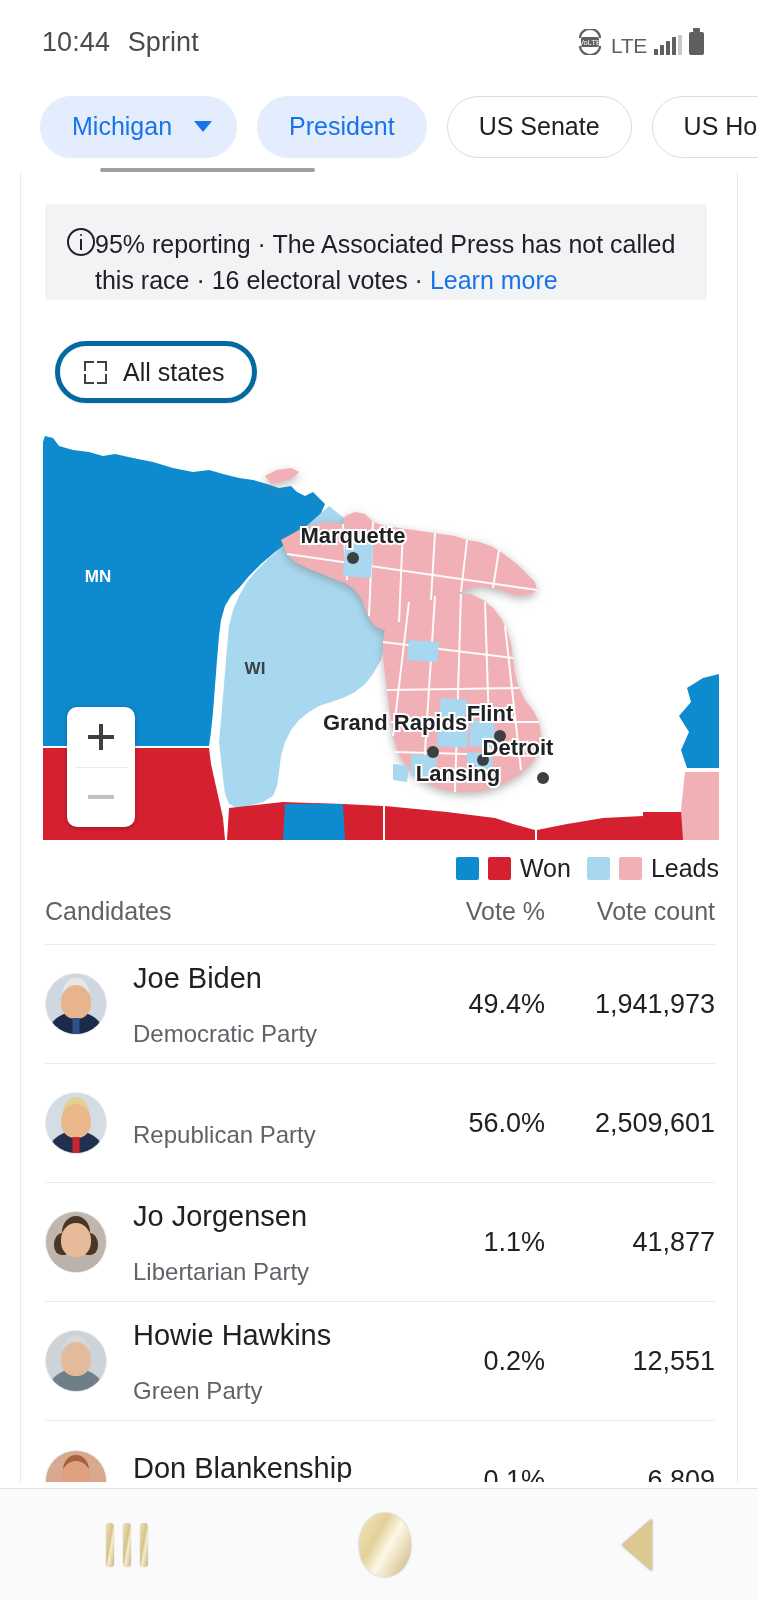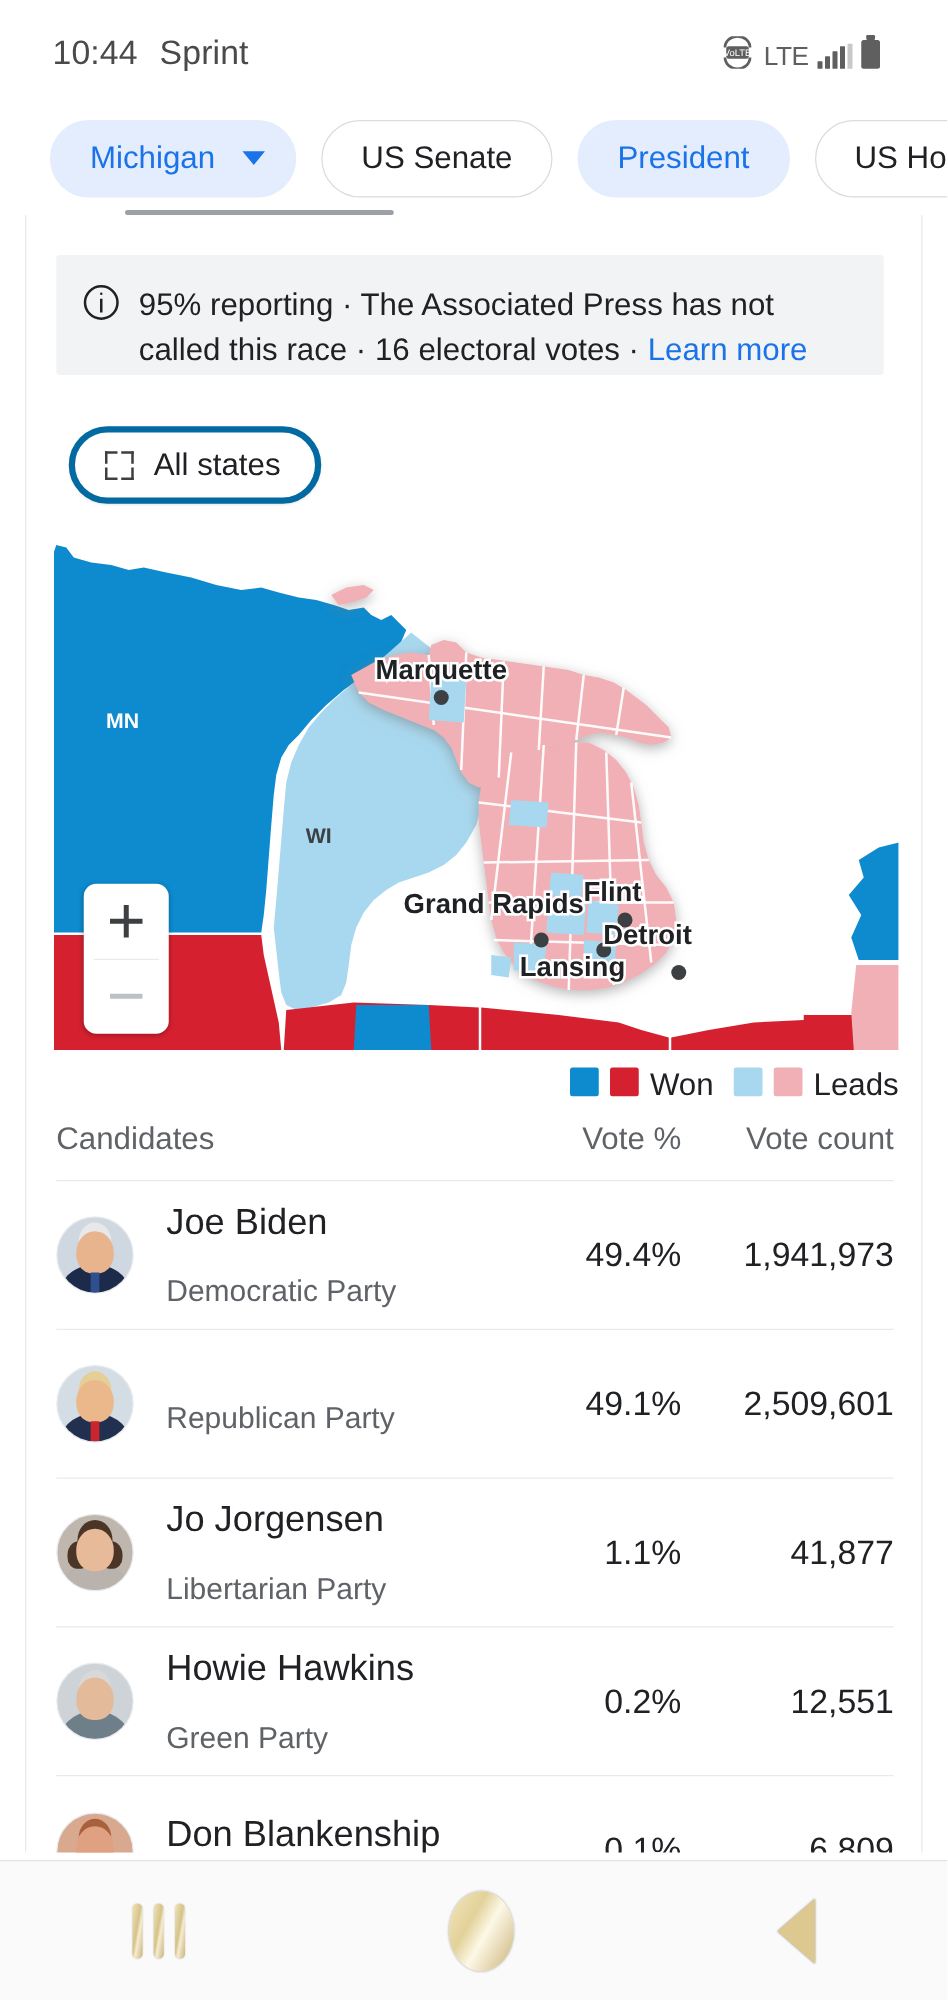--- a/index.html
+++ b/index.html
@@ -55,21 +55,21 @@
 
   
   .content{
     position:absolute; top:172px; left:20px; width:718px; height:1310px;
     background:#fff; border-left:1px solid #e8eaed; border-right:1px solid #e8eaed;
     overflow:hidden;
   }
   .infobox{
     position:absolute; top:32px; left:24px; width:662px; height:96px;
     background:#f1f3f4; border-radius:3px;
-    display:flex; align-items:flex-start; padding:22px 20px 0 22px; gap:16px;
+    display:flex; align-items:flex-start; padding:22px 20px 0 22px; 
   }
   .info-i{
     flex:0 0 auto; width:28px;height:28px;border-radius:50%;
     border:2px solid #202124; position:relative; margin-top:2px;
   }
   .info-i::before{content:"";position:absolute;left:11px;top:4px;width:2px;height:2px;background:#202124;border-radius:50%;}
   .info-i::after{content:"";position:absolute;left:11px;top:9px;width:2px;height:11px;background:#202124;}
   .info-txt{ font-size:25px; line-height:36px; color:#202124; }
   .info-txt a{ color:#1a73e8; text-decoration:none; }
 
@@ -97,21 +97,21 @@
   .zbtn{ flex:1; display:flex;align-items:center;justify-content:center; position:relative;}
   .zbtn.plus::before{content:"";position:absolute;width:26px;height:4px;background:#3c4043;}
   .zbtn.plus::after{content:"";position:absolute;width:4px;height:26px;background:#3c4043;}
   .zbtn.minus::before{content:"";position:absolute;width:26px;height:4px;background:#bdc1c6;}
   .zsep{height:1px;background:#e8eaed;margin:0 8px;}
 
   .legend{
     position:absolute; top:682px; right:18px;
     display:flex; align-items:center; gap:16px; font-size:25px; color:#202124;
   }
-  .lgroup{display:flex;gap:9px;}
+  .lgroup{display:flex;align-items:center;gap:9px;}
   .sw{width:23px;height:23px;border-radius:2px;}
 
   
   .tbl{ position:absolute; top:725px; left:24px; width:670px; }
   .thead{
     display:flex; align-items:flex-end; padding-bottom:18px;
     border-bottom:1px solid #e8eaed; font-size:25px; color:#5f6368;
   }
   .c-name{flex:1;}
   .c-pct{width:140px;text-align:right;}
@@ -188,25 +188,25 @@
         </span>
       <span class="battery"></span>
     </div>
   </div>
 
   <div class="chipbar">
     <div class="chip sel loc">
       <span>Michigan</span>
       <span class="caret"></span>
     </div>
+    <div class="chip sel">
+      <span>President</span>
+    </div>
     <div class="chip">
       <span>US Senate</span>
-    </div>
-    <div class="chip sel">
-      <span>President</span>
     </div>
     <div class="chip">
       <span>US House</span>
     </div>
 
   </div>
   <div class="scrollthumb"></div>
 
   <div class="content">
 
@@ -352,21 +352,21 @@
 
       <div class="row">
         <div class="avatar" style="background:#d4dde4">
           <span class="body" style="background:#22304f"></span>
           <span class="head" style="background:#eab88a;box-shadow:0 -9px 0 -2px #e4cf96"></span>
           <span class="tie" style="background:#c8252f"></span>
         </div>
         <div class="nameblk">
           <div class="party">Republican Party</div>
         </div>
-        <div class="pct">49.1%</div>
+        <div class="pct">56.0%</div>
         <div class="cnt">2,509,601</div>
       </div>
 
       <div class="row">
         <div class="avatar" style="background:#bfb6ae">
           <span class="body" style="background:#b9b2ad"></span>
           <span class="head" style="background:#e7bb99;box-shadow:0 -8px 0 -1px #4a3526, -13px 4px 0 -6px #4a3526, 13px 4px 0 -6px #4a3526"></span>
         </div>
         <div class="nameblk">
           <div class="cand">Jo Jorgensen</div>

